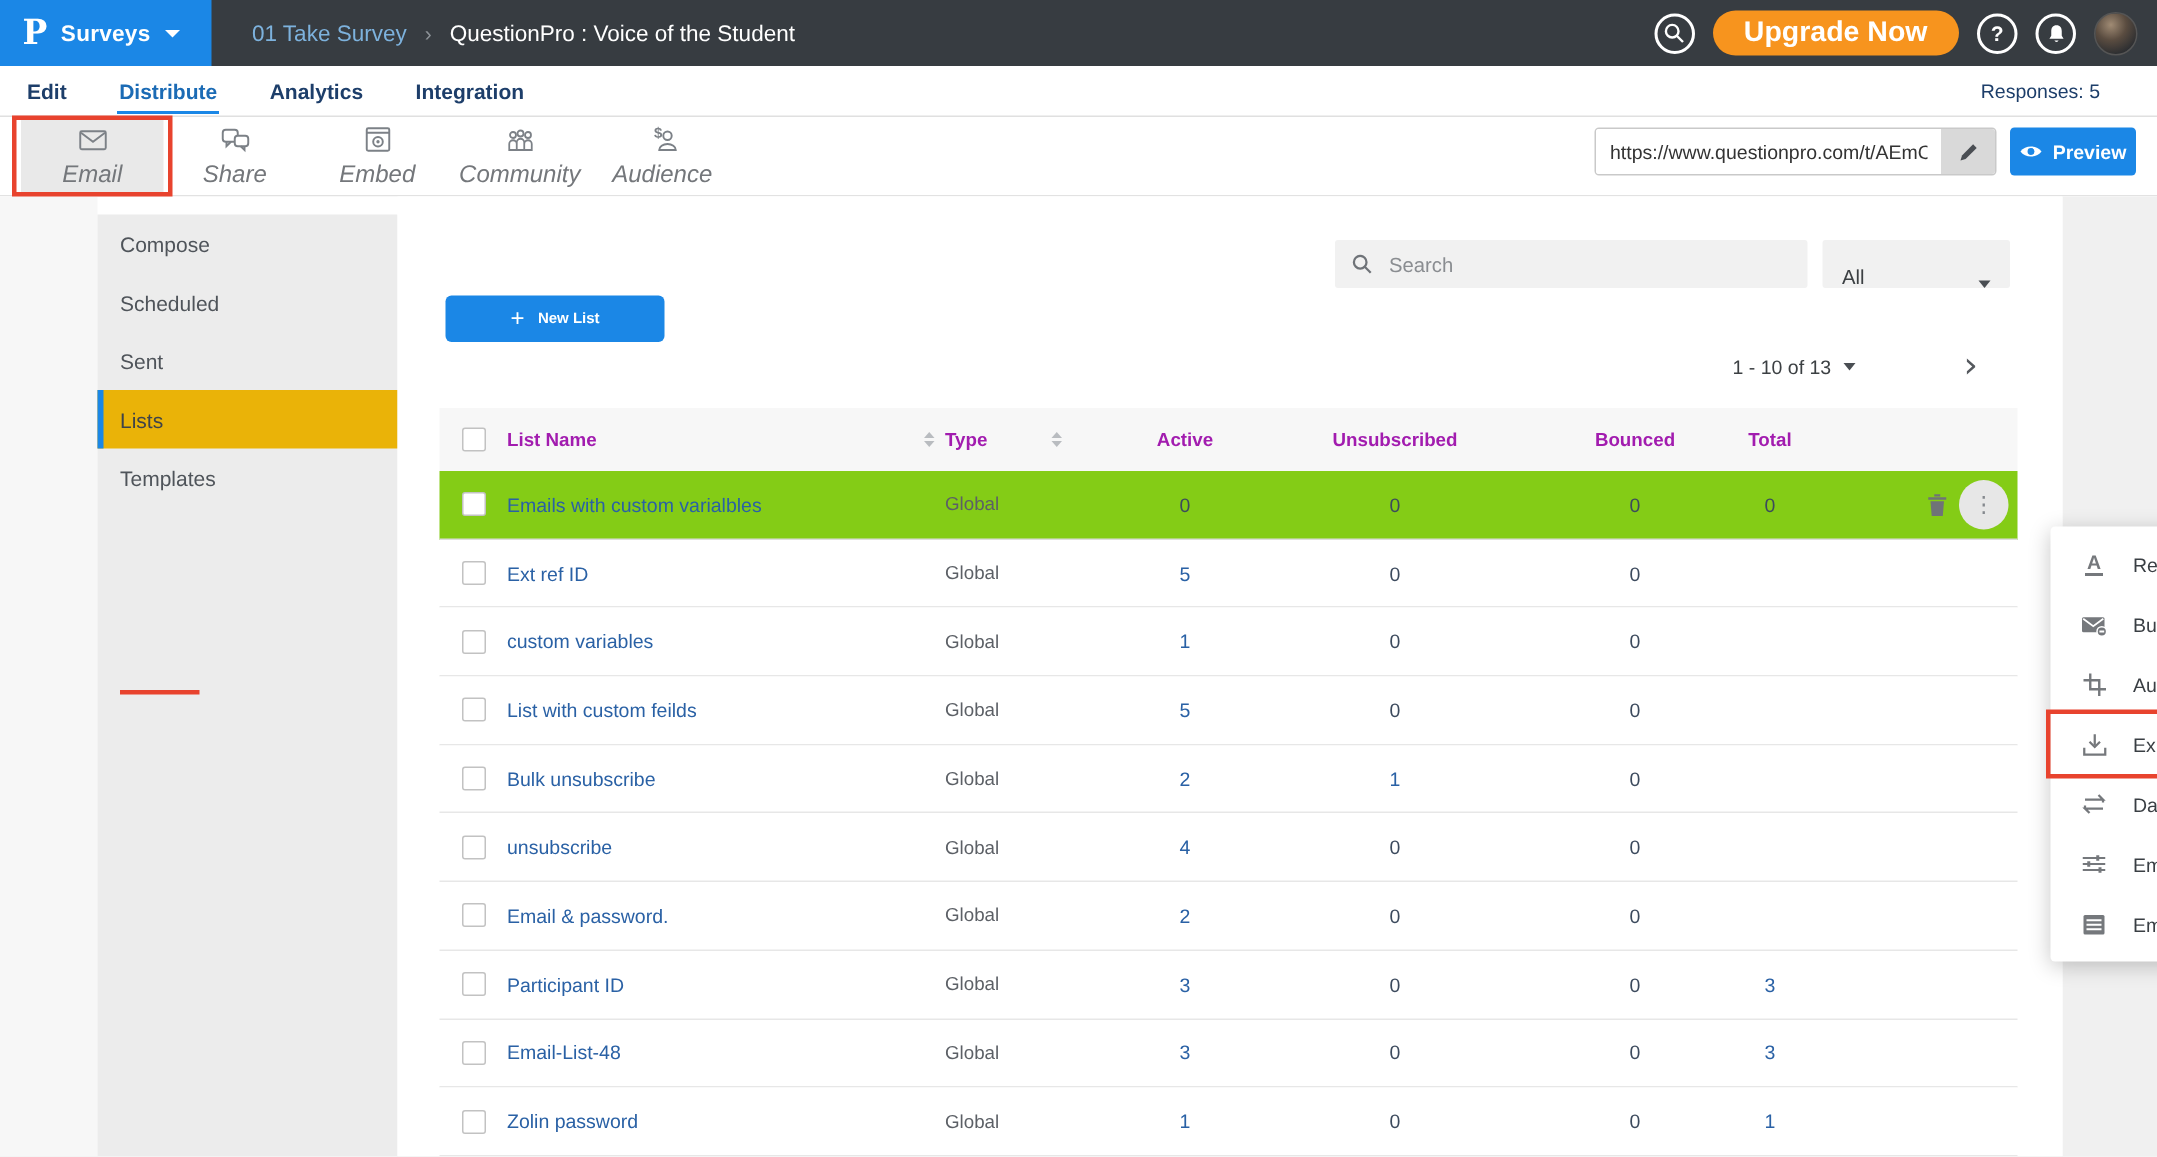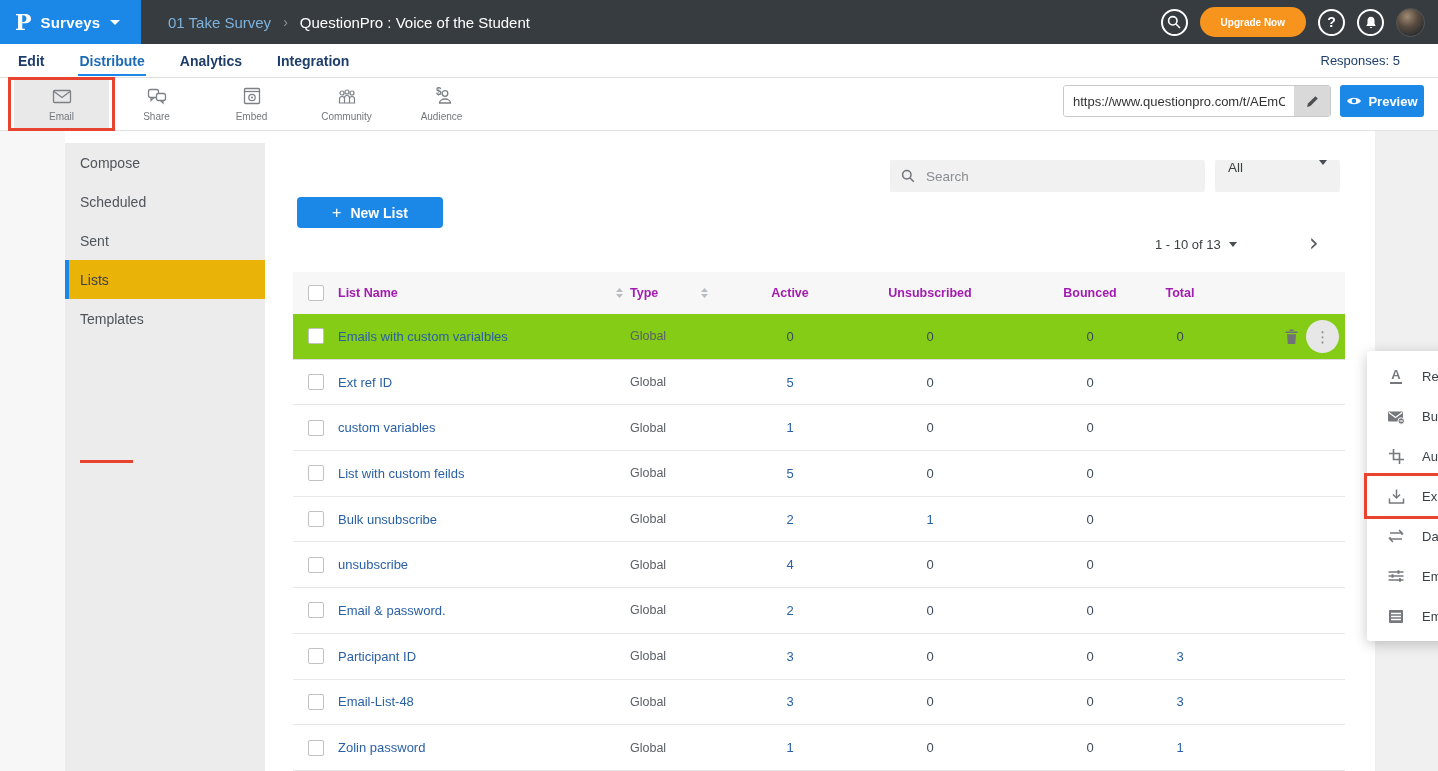--- a/index.html
+++ b/index.html
@@ -12,59 +12,59 @@
   .logo-block { width:141px; height:44px; background:#1b87e6; display:flex; align-items:center; gap:9px; padding-left:15px; color:#fff; cursor:pointer; }
   .logo { font-size:22px; font-weight:700; font-family:"DejaVu Serif", serif; transform:scaleY(1.05); }
   .product-name { font-size:15px; font-weight:700; letter-spacing:.2px; }
   .caret-w { width:0; height:0; border-left:5px solid transparent; border-right:5px solid transparent; border-top:5px solid #fff; margin-left:1px; }
   .breadcrumb { display:flex; align-items:center; gap:12px; margin-left:27px; font-size:15px; }
   .bc-survey { color:#7db2dd; }
   .bc-sep { color:#8d9398; font-size:14px; }
   .bc-title { color:#ffffff; }
   .topbar-right { margin-left:auto; display:flex; align-items:center; gap:12px; padding-right:13px; }
   .circle-icon { width:27px; height:27px; border:2px solid #fff; border-radius:50%; display:flex; align-items:center; justify-content:center; color:#fff; font-weight:700; font-size:14px; cursor:pointer; flex:0 0 auto; }
-  .upgrade-btn { background:#f7941e; color:#fff; font-weight:700; font-size:10px; height:30px; padding:0 21px; border-radius:15px; display:flex; align-items:center; cursor:pointer; border:none; }
+  .upgrade-btn { background:#f7941e; color:#fff; font-weight:700; font-size:19px; height:30px; padding:0 21px; border-radius:15px; display:flex; align-items:center; cursor:pointer; border:none; }
   .avatar { width:29px; height:29px; border-radius:50%; background:radial-gradient(circle at 38% 28%, #a08b74 0%, #5a4c40 40%, #23282e 85%); border:1px solid #555; cursor:pointer; }
 
   
   .navbar { position:absolute; top:44px; left:0; width:100%; height:34px; background:#fff; border-bottom:1px solid #e0e0e0; display:flex; align-items:center; padding:0 17px; }
   .nav-tab { font-size:14px; font-weight:700; color:#1d3e6a; margin-right:33px; padding:7px 1px 5px; cursor:pointer; border-bottom:2px solid transparent; }
   .nav-tab.active { color:#1b6bb5; border-bottom:2px solid #1b87e6; }
   .responses { margin-left:auto; color:#1d3e6a; font-size:13px; margin-right:21px; }
 
   
   .toolbar { position:absolute; top:78px; left:0; width:100%; height:53px; background:#fff; border-bottom:1px solid #e2e2e2; display:flex; align-items:stretch; }
   .tool-items { display:flex; margin-left:14px; }
   .tool-item { width:95px; display:flex; flex-direction:column; align-items:center; justify-content:center; gap:3px; cursor:pointer; }
   .tool-item.active { background:#e9e9e9; }
-  .tool-label { font-size:10px; color:#74777b; }
+  .tool-label { font-size:16px; color:#74777b;font-style:italic; }
   .annotation-email { position:absolute; left:8px; top:-1px; width:107px; height:54px; border:3px solid #e8432e; pointer-events:none; z-index:4; }
   .url-box { position:absolute; left:1063px; top:7px; width:268px; height:32px; border:1px solid #c9c9c9; border-radius:3px; display:flex; background:#fff; overflow:hidden; }
   .url-input { border:none; outline:none; flex:1; min-width:0; font-size:13px; color:#333; padding:0 9px; font-family:inherit; background:#fff; }
   .url-edit { width:36px; background:#d9d9d9; display:flex; align-items:center; justify-content:center; cursor:pointer; }
   .preview-btn { position:absolute; left:1340px; top:7px; width:84px; height:32px; background:#1b87e6; border:none; border-radius:3px; color:#fff; font-size:13px; font-weight:700; display:flex; align-items:center; justify-content:center; gap:6px; cursor:pointer; font-family:inherit; }
 
   
   .content { position:absolute; top:131px; left:0; right:0; bottom:0; background:#fff; }
   .right-gutter { position:absolute; top:0; right:0; width:63px; bottom:0; background:#f0f0f0; }
   .left-gutter { position:absolute; top:0; left:0; width:65px; bottom:0; background:#f7f7f7; }
   .sidebar { position:absolute; left:65px; top:12px; width:200px; bottom:0; background:#ececec; }
   .side-item { height:39px; display:flex; align-items:center; padding-left:15px; font-size:14px; color:#4f545a; cursor:pointer; }
   .side-item.active { background:#eab308; border-left:4px solid #1b87e6; padding-left:11px; color:#3e434a; }
   .annotation-lists { position:absolute; left:15px; top:317px; width:53px; height:3px; background:#e8432e; pointer-events:none; }
 
   .main { position:absolute; left:265px; top:0; width:1110px; bottom:0; background:#fff; }
   .search-box { position:absolute; left:625px; top:29px; width:315px; height:32px; background:#f1f1f1; border-radius:2px; display:flex; align-items:center; padding:12px 11px; gap:9px; }
   .search-box input { background:transparent; border:none; outline:none; font-size:13.5px; color:#3c4043; flex:1; min-width:0; font-family:inherit; }
   .search-box input::placeholder { color:#8a8d91; }
-  .filter-dd { position:absolute; left:950px; top:29px; width:125px; height:32px; background:#f1f1f1; border-radius:2px; display:flex; align-items:flex-start; justify-content:space-between; padding:0 13px; font-size:13.5px; color:#3c4043; cursor:pointer; }
+  .filter-dd { position:absolute; left:950px; top:29px; width:125px; height:32px; background:#f1f1f1; border-radius:2px; display:flex; align-items:flex-end; justify-content:space-between; padding:0 13px; font-size:13.5px; color:#3c4043; cursor:pointer; }
   .caret-d { width:0; height:0; border-left:4.5px solid transparent; border-right:4.5px solid transparent; border-top:5px solid #4a4e53; }
   .new-list-btn { position:absolute; left:32px; top:66px; width:146px; height:31px; background:#1b87e6; border:none; border-radius:4px; color:#fff; display:flex; align-items:center; justify-content:center; gap:9px; cursor:pointer; font-family:inherit; }
   .new-list-btn .plus { font-size:16px; font-weight:400; }
-  .new-list-btn .lbl { font-size:14px; font-weight:700; }
+  .new-list-btn .lbl { font-size:10px; font-weight:700; }
   .pag-range { position:absolute; left:890px; top:106px; font-size:13px; color:#3c4043; display:flex; align-items:center; gap:8px; cursor:pointer; }
   .pag-next { position:absolute; left:1044px; top:98px; font-size:24px; color:#55595e; cursor:pointer; font-family:"DejaVu Sans", sans-serif; }
 
   
   .table { position:absolute; left:28px; top:141px; width:1052px; }
   .thead { display:flex; height:42px; background:#f7f7f7; align-items:center; font-size:12.5px; font-weight:700; color:#a21caf; }
   .trow { display:flex; height:45.7px; align-items:center; border-bottom:1px solid #e7e7e7; font-size:13px; background:#fff; }
   .trow.first { background:#84cc16; border-bottom-color:#ddd; }
   .c1 { width:45px; display:flex; justify-content:center; }
   .c2 { width:292px; display:flex; align-items:center; justify-content:space-between; padding-right:6px; }

